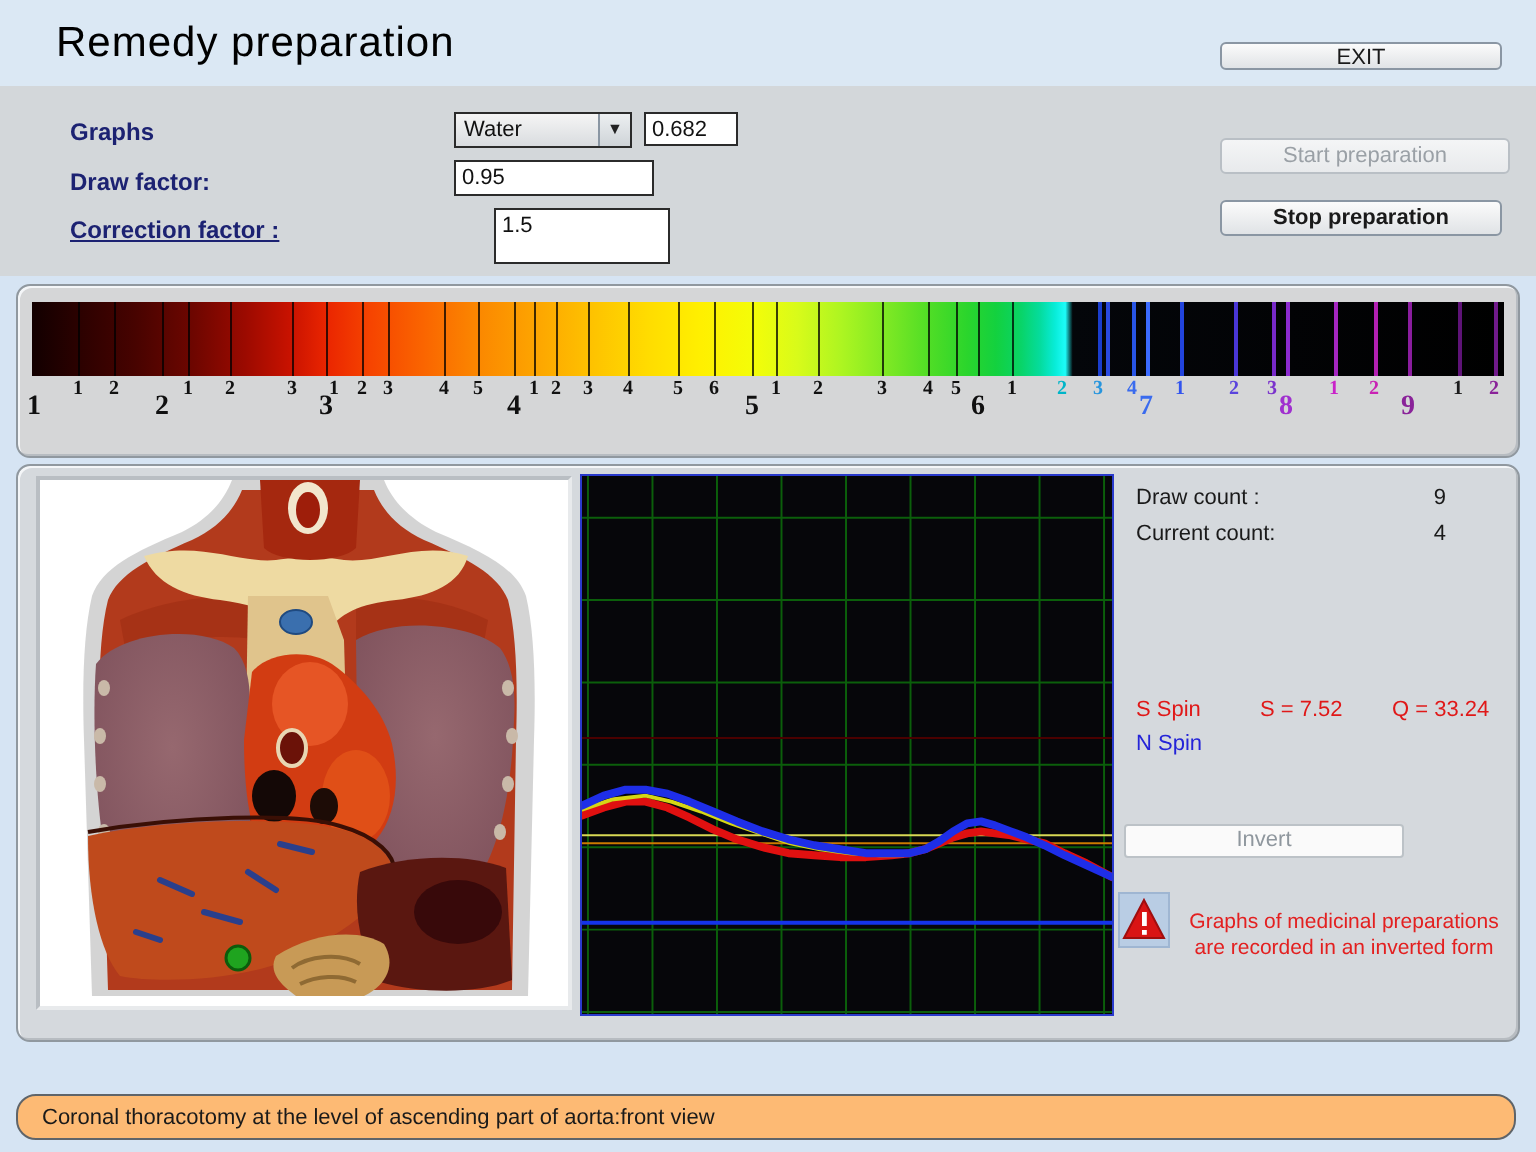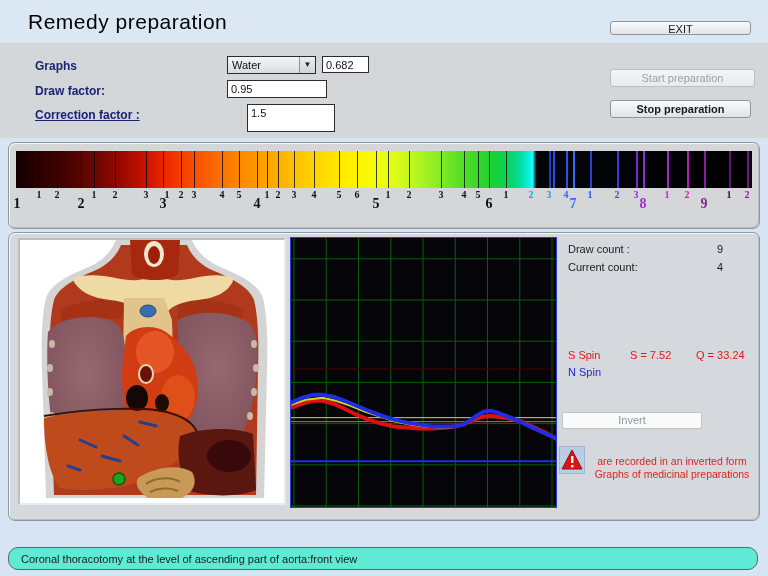--- a/index.html
+++ b/index.html
@@ -48,21 +48,21 @@
   .bluetxt{color:#2424d8;font-size:11px;}
   #sspin-label{left:568px;top:349px;}
   #sspin-s{left:630px;top:349px;}
   #sspin-q{left:696px;top:349px;}
   #nspin-label{left:568px;top:366px;}
   #invert-btn{left:562px;top:412px;width:140px;height:17px;background:#fafafa;border:1px solid #bcc2c7;border-radius:2px;font-size:11px;color:#8f979e;text-align:center;line-height:15px;box-sizing:border-box;cursor:default;}
   #warn-icon{left:559px;top:446px;width:24px;height:26px;background:#b9cde4;border:1px solid #9fb6d2;}
   #warn-icon svg{display:block;width:100%;height:100%;}
   #warn-text{left:586px;top:455px;width:172px;text-align:center;font-size:10.5px;line-height:13px;color:#e32020;}
   
-  #status-bar{left:8px;top:547px;width:750px;height:23px;background:#5eead4;border:1px solid #5f6469;border-radius:10px;box-sizing:border-box;}
+  #status-bar{left:8px;top:547px;width:750px;height:23px;background:#fdba74;border:1px solid #5f6469;border-radius:10px;box-sizing:border-box;}
   #status-text{position:absolute;left:12px;top:5px;font-size:11px;color:#1a1a1a;}
 </style>
 </head>
 <body>
 
 <div class="abs" id="title-band"></div>
 <div class="abs" id="form-band"></div>
 <div class="abs" id="page-title">Remedy preparation</div>
 <div class="abs btn" id="exit-btn">EXIT</div>
 
@@ -280,19 +280,19 @@
 <div class="abs" id="invert-btn">Invert</div>
 
 <div class="abs" id="warn-icon">
   <svg viewBox="0 0 24 26">
     <path d="M12,3 L22,22 L2,22 Z" fill="#d91414" stroke="#a00d0d" stroke-width="1"></path>
     <rect x="11" y="9" width="2.4" height="7" fill="#ffffff"></rect>
     <rect x="11" y="18" width="2.4" height="2.4" fill="#ffffff"></rect>
   </svg>
 </div>
 <div class="abs" id="warn-text">
+  <div>Graphs of medicinal preparations</div>
   <div>are recorded in an inverted form</div>
-  <div>Graphs of medicinal preparations</div>
 </div>
 
 <div class="abs" id="status-bar">
   <span id="status-text">Coronal thoracotomy at the level of ascending part of aorta:front view</span>
 </div>
 
 </body></html>

